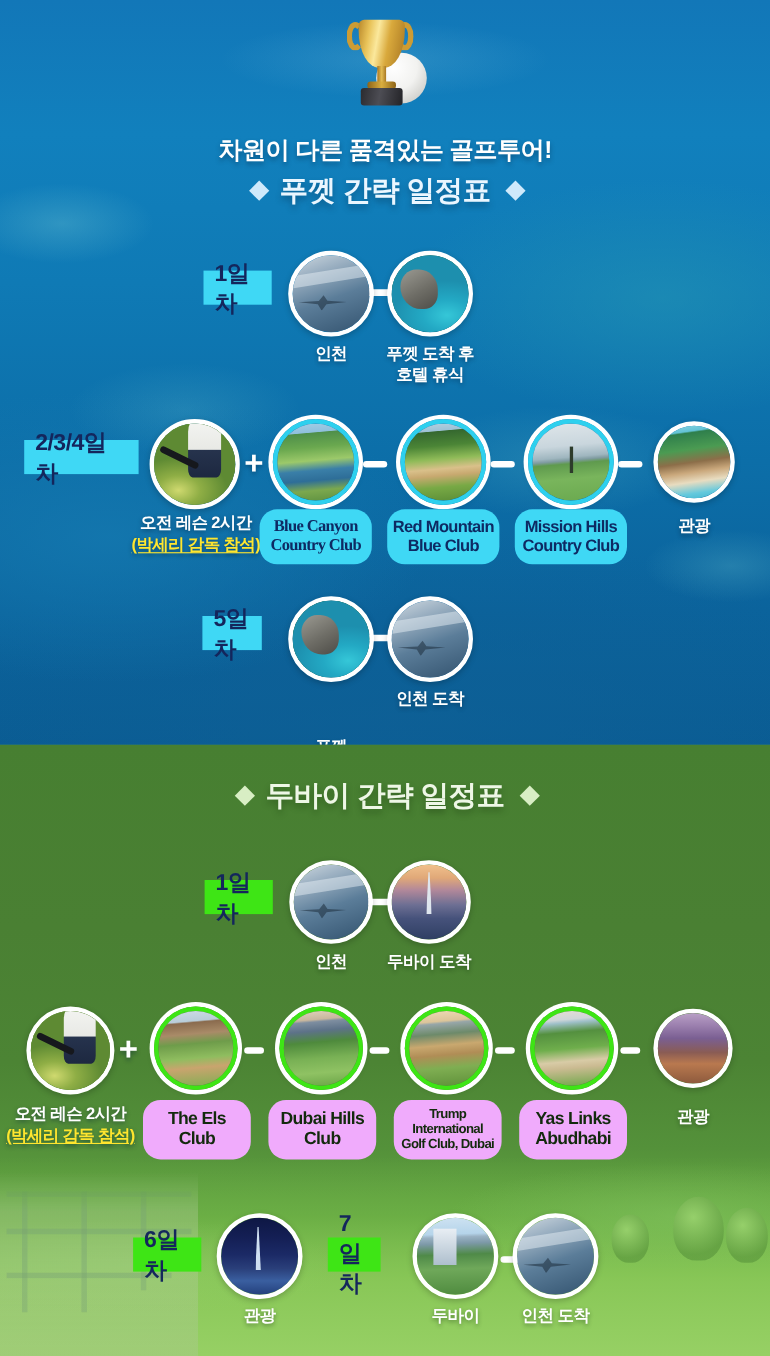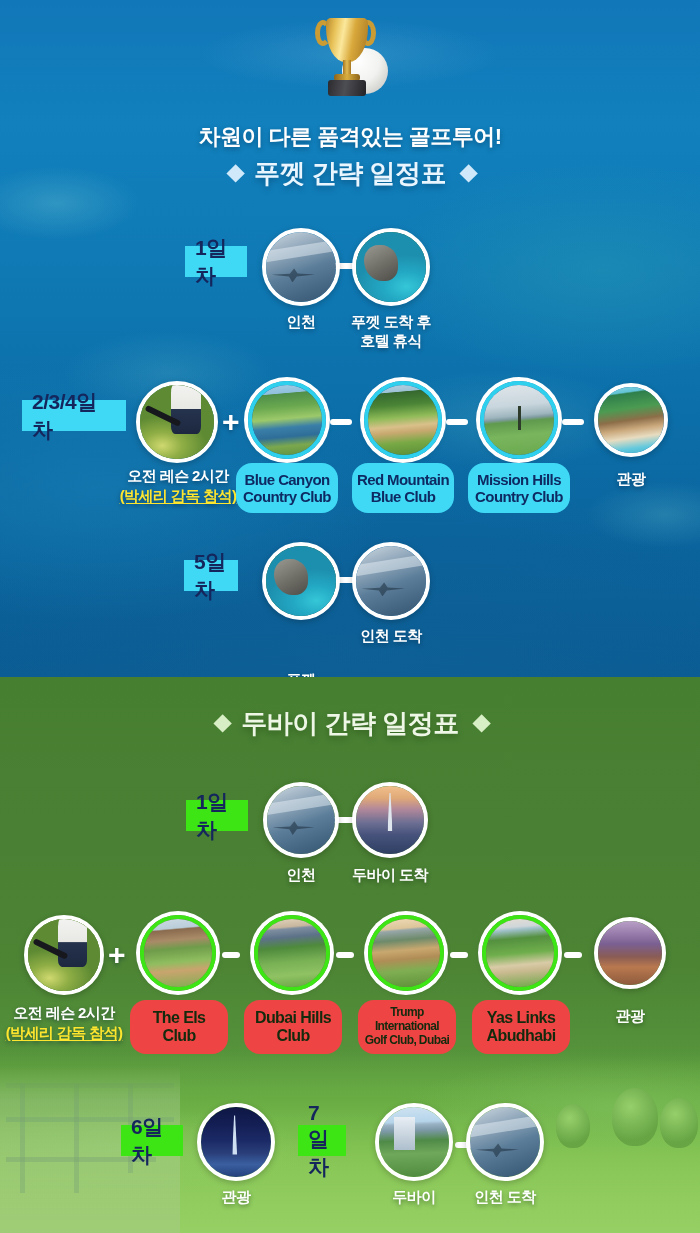--- a/index.html
+++ b/index.html
@@ -256,21 +256,21 @@
     text-underline-offset:2px;
   }
 
   
   .pill{
     position:absolute; display:flex; align-items:center; justify-content:center;
     text-align:center; font-weight:bold; color:#0e2a63;
     letter-spacing:-.6px; border-radius:16px; line-height:1.14;
   }
   .pill.cyan{ background:#3fd8f5; }
-  .pill.green{ background:#ef4444; color:#132a0d; }
+  .pill.green{ background:#f0abfc; color:#132a0d; }
 
   
   .plus{
     position:absolute; color:#ffffff; font-weight:bold; font-size:30px;
     line-height:1; text-shadow:0 2px 4px rgba(0,30,55,.4);
   }
 </style>
 </head>
 <body>
 
@@ -334,21 +334,21 @@
     </div>
     <div class="node" style="left:594px; top:383px; width:74px; height:74px;">
       <div class="ph ph-resort"></div>
     </div>
 
     <div class="lesson-lbl" style="left:108px; top:466px; width:140px;">
       <span>오전 레슨 2시간</span>
       <span class="hl">(박세리 감독 참석)</span>
     </div>
 
-    <div class="pill cyan" style="left:236px; top:463px; width:102px; height:50px; font-size:15px;">
+    <div class="pill cyan" style="left:236px; top:463px; width:102px; height:50px; font-size:15px;font-family:Liberation Serif, serif;">
       <div><span>Blue Canyon</span><br><span>Country Club</span></div>
     </div>
     <div class="pill cyan" style="left:352px; top:463px; width:102px; height:50px; font-size:15px;">
       <div><span>Red Mountain</span><br><span>Blue Club</span></div>
     </div>
     <div class="pill cyan" style="left:468px; top:463px; width:102px; height:50px; font-size:15px;">
       <div><span>Mission Hills</span><br><span>Country Club</span></div>
     </div>
 
     <div class="lbl" style="left:581px; top:470px; width:100px;">관광</div>

